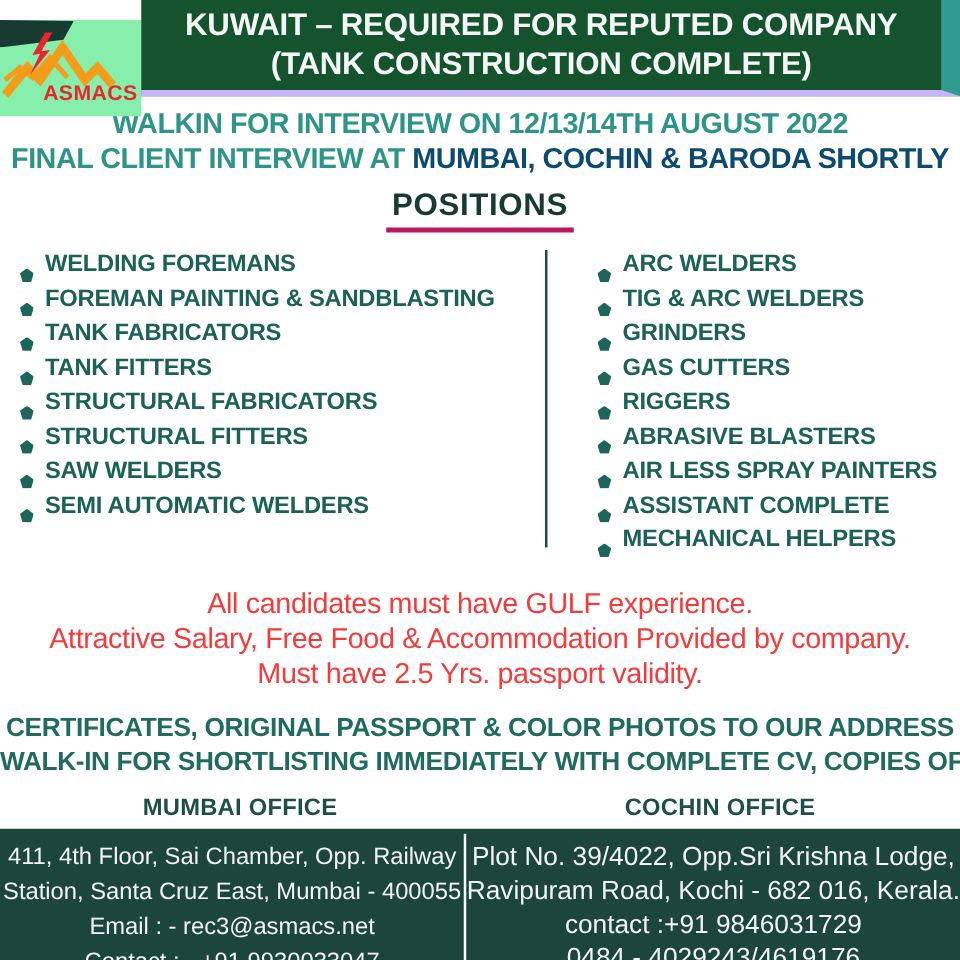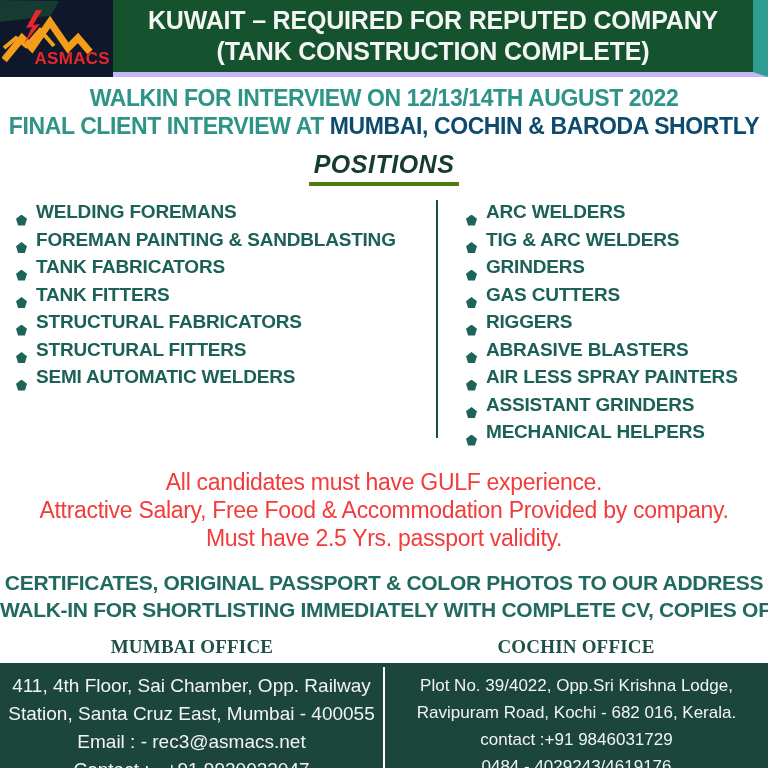--- a/index.html
+++ b/index.html
@@ -2,78 +2,78 @@
 <html><head>
 <meta charset="utf-8">
 <style>
   * { margin:0; padding:0; box-sizing:border-box; }
   html,body { width:768px; height:768px; overflow:hidden; background:#ffffff; }
   body { font-family:"Liberation Sans","DejaVu Sans",sans-serif; }
   .poster { width:768px; height:768px; display:flex; flex-direction:column; background:#fff; }
 
   
   .header { position:relative; height:77px; flex:0 0 auto; }
-  .logo-area { position:absolute; left:0; top:0; width:113px; height:77px; background:#0f172a; }
+  .logo-area { position:absolute; left:0; top:16px; width:113px; height:77px; background:#86efac; }
   .corner-shape { position:absolute; left:0; top:0; width:59px; height:22px;
                   background:#173a31; clip-path:polygon(0 0,100% 4%,86% 72%,0 100%); }
   .logo-svg { position:absolute; left:2px; top:8px; }
   .brand-text { position:absolute; right:3px; bottom:8px; color:#e8262d; font-size:17px;
                 font-weight:800; letter-spacing:0.3px; }
   .header-band { position:absolute; left:113px; top:0; right:0; height:77px;
                  background:#14532d; border-right:15px solid #2e9c90; border-bottom:5px solid #c4b5fd;
                  display:flex; flex-direction:column; justify-content:center; align-items:center; }
   .title-line { color:#f4f6f5; font-weight:700; font-size:25px; line-height:31px;
                 letter-spacing:-0.2px; white-space:nowrap; }
 
   
   .intro { text-align:center; margin-top:7px; }
   .intro-line { font-size:23px; font-weight:700; color:#2e9488; line-height:28px;
                 letter-spacing:-0.4px; white-space:nowrap; }
   .intro-highlight { color:#0c4a6e; font-weight:800;margin-top:36px; }
 
   
   .positions-title-wrap { text-align:center; margin-top:10px; }
   .positions-title { display:inline-block; font-size:25px; font-weight:800; color:#173a31;
-                     letter-spacing:0.5px; border-bottom:4px solid #4d7c0f; padding:0 5px 3px;font-style:italic; }
+                     letter-spacing:0.5px; border-bottom:4px solid #be185d; padding:0 5px 3px; }
 
   
   .columns { display:flex; margin-top:12px; padding:0 14px 0 16px; flex:0 0 auto; }
   .pos-col { list-style:none; }
   .pos-col.left  { flex:0 0 420px; }
-  .pos-col.right { flex:1; padding-left:28px; }
+  .pos-col.right { flex:1; padding-left:40px; }
   .col-divider { flex:0 0 2px; background:#184f46; margin:2px 0 8px; }
   .pos-item { display:flex; align-items:flex-end; font-size:19px; font-weight:700;
               color:#1c6157; line-height:27.5px; white-space:nowrap; letter-spacing:-0.2px; }
   .bullet { flex:0 0 11px; width:11px; height:11px; background:#1d655a; margin-right:9px;
             clip-path:polygon(50% 0%,100% 38%,81% 100%,19% 100%,0% 38%); }
 
   
   .notes { text-align:center; margin-top:22px; }
   .note-line { font-size:23px; font-weight:500; color:#f23b3b; line-height:28px;
                letter-spacing:-0.3px; white-space:nowrap; }
 
   hr.teal { border:none; height:3px; background:#2e9c90; margin:10px 8px 0; }
 
   
   .shortlist { text-align:center; margin-top:7px; }
   .shortlist-line { font-size:21px; font-weight:600; color:#216a60; line-height:27px;
                     letter-spacing:-0.3px; white-space:nowrap; }
   hr.teal2 { border:none; height:3px; background:#2e9c90; margin:7px 8px 0; }
 
   
-  .office-headers { display:flex; margin:6px 0 5px;font-family:Liberation Serif, serif; }
+  .office-headers { display:flex; margin:6px 0 5px; }
   .office-header { flex:1; text-align:center; font-size:19px; font-weight:600;
                    color:#1d4f45; letter-spacing:0.2px; }
 
   
   .teal-bar { height:8px; background:#2e9c90; border-radius:7px 7px 0 0; margin:0 1px; }
   .office-box { flex:1; display:flex; background:#1c463c; color:#f2f4f3; }
   .office { flex:1; text-align:center; padding-top:9px; }
   .office-line { font-size:19px; line-height:28px; font-weight:500; white-space:nowrap; }
-  .office.cochin .office-line { font-size:17px; line-height:27px; }
+  .office.cochin .office-line { font-size:21px; line-height:27px; }
   .office-divider { flex:0 0 2px; background:#ffffff; margin:4px 0 6px; }
 </style>
 </head>
 <body>
 
 <div class="poster">
 
   <div class="header">
     <div class="logo-area">
       <div class="corner-shape"></div>
@@ -120,20 +120,24 @@
       <li class="pos-item">
           <span class="bullet"></span>
           <span>STRUCTURAL FABRICATORS</span>
         </li>
       <li class="pos-item">
           <span class="bullet"></span>
           <span>STRUCTURAL FITTERS</span>
         </li>
       <li class="pos-item">
           <span class="bullet"></span>
+          <span>SAW WELDERS</span>
+        </li>
+      <li class="pos-item">
+          <span class="bullet"></span>
           <span>SEMI AUTOMATIC WELDERS</span>
         </li>
     </ul>
     <div class="col-divider"></div>
     <ul class="pos-col right">
       <li class="pos-item">
           <span class="bullet"></span>
           <span>ARC WELDERS</span>
         </li>
       <li class="pos-item">
@@ -155,21 +159,21 @@
       <li class="pos-item">
           <span class="bullet"></span>
           <span>ABRASIVE BLASTERS</span>
         </li>
       <li class="pos-item">
           <span class="bullet"></span>
           <span>AIR LESS SPRAY PAINTERS</span>
         </li>
       <li class="pos-item">
           <span class="bullet"></span>
-          <span>ASSISTANT GRINDERS</span>
+          <span>ASSISTANT COMPLETE</span>
         </li>
       <li class="pos-item">
           <span class="bullet"></span>
           <span>MECHANICAL HELPERS</span>
         </li>
     </ul>
   </div>
 
   <div class="notes">
     <div class="note-line">All candidates must have GULF experience.</div>

